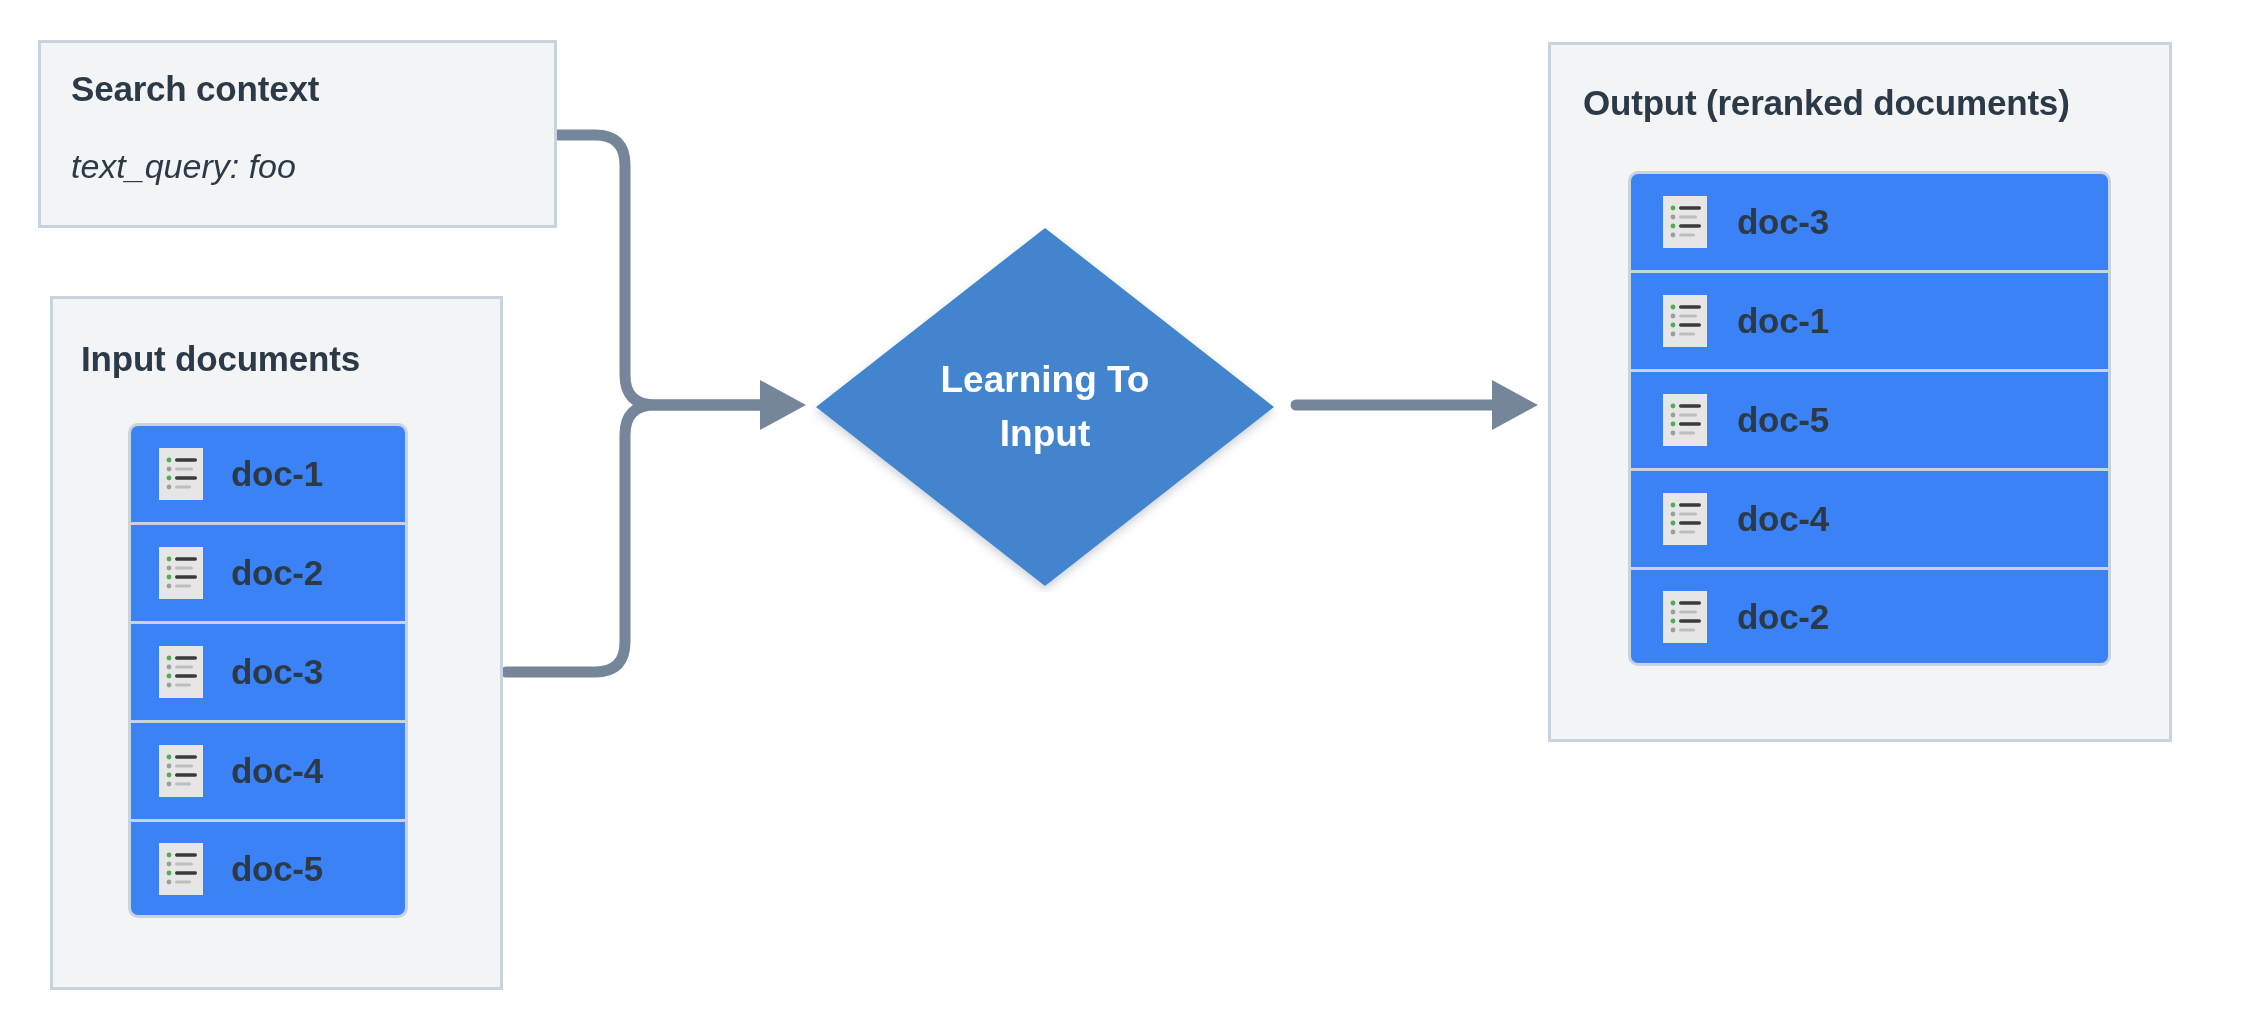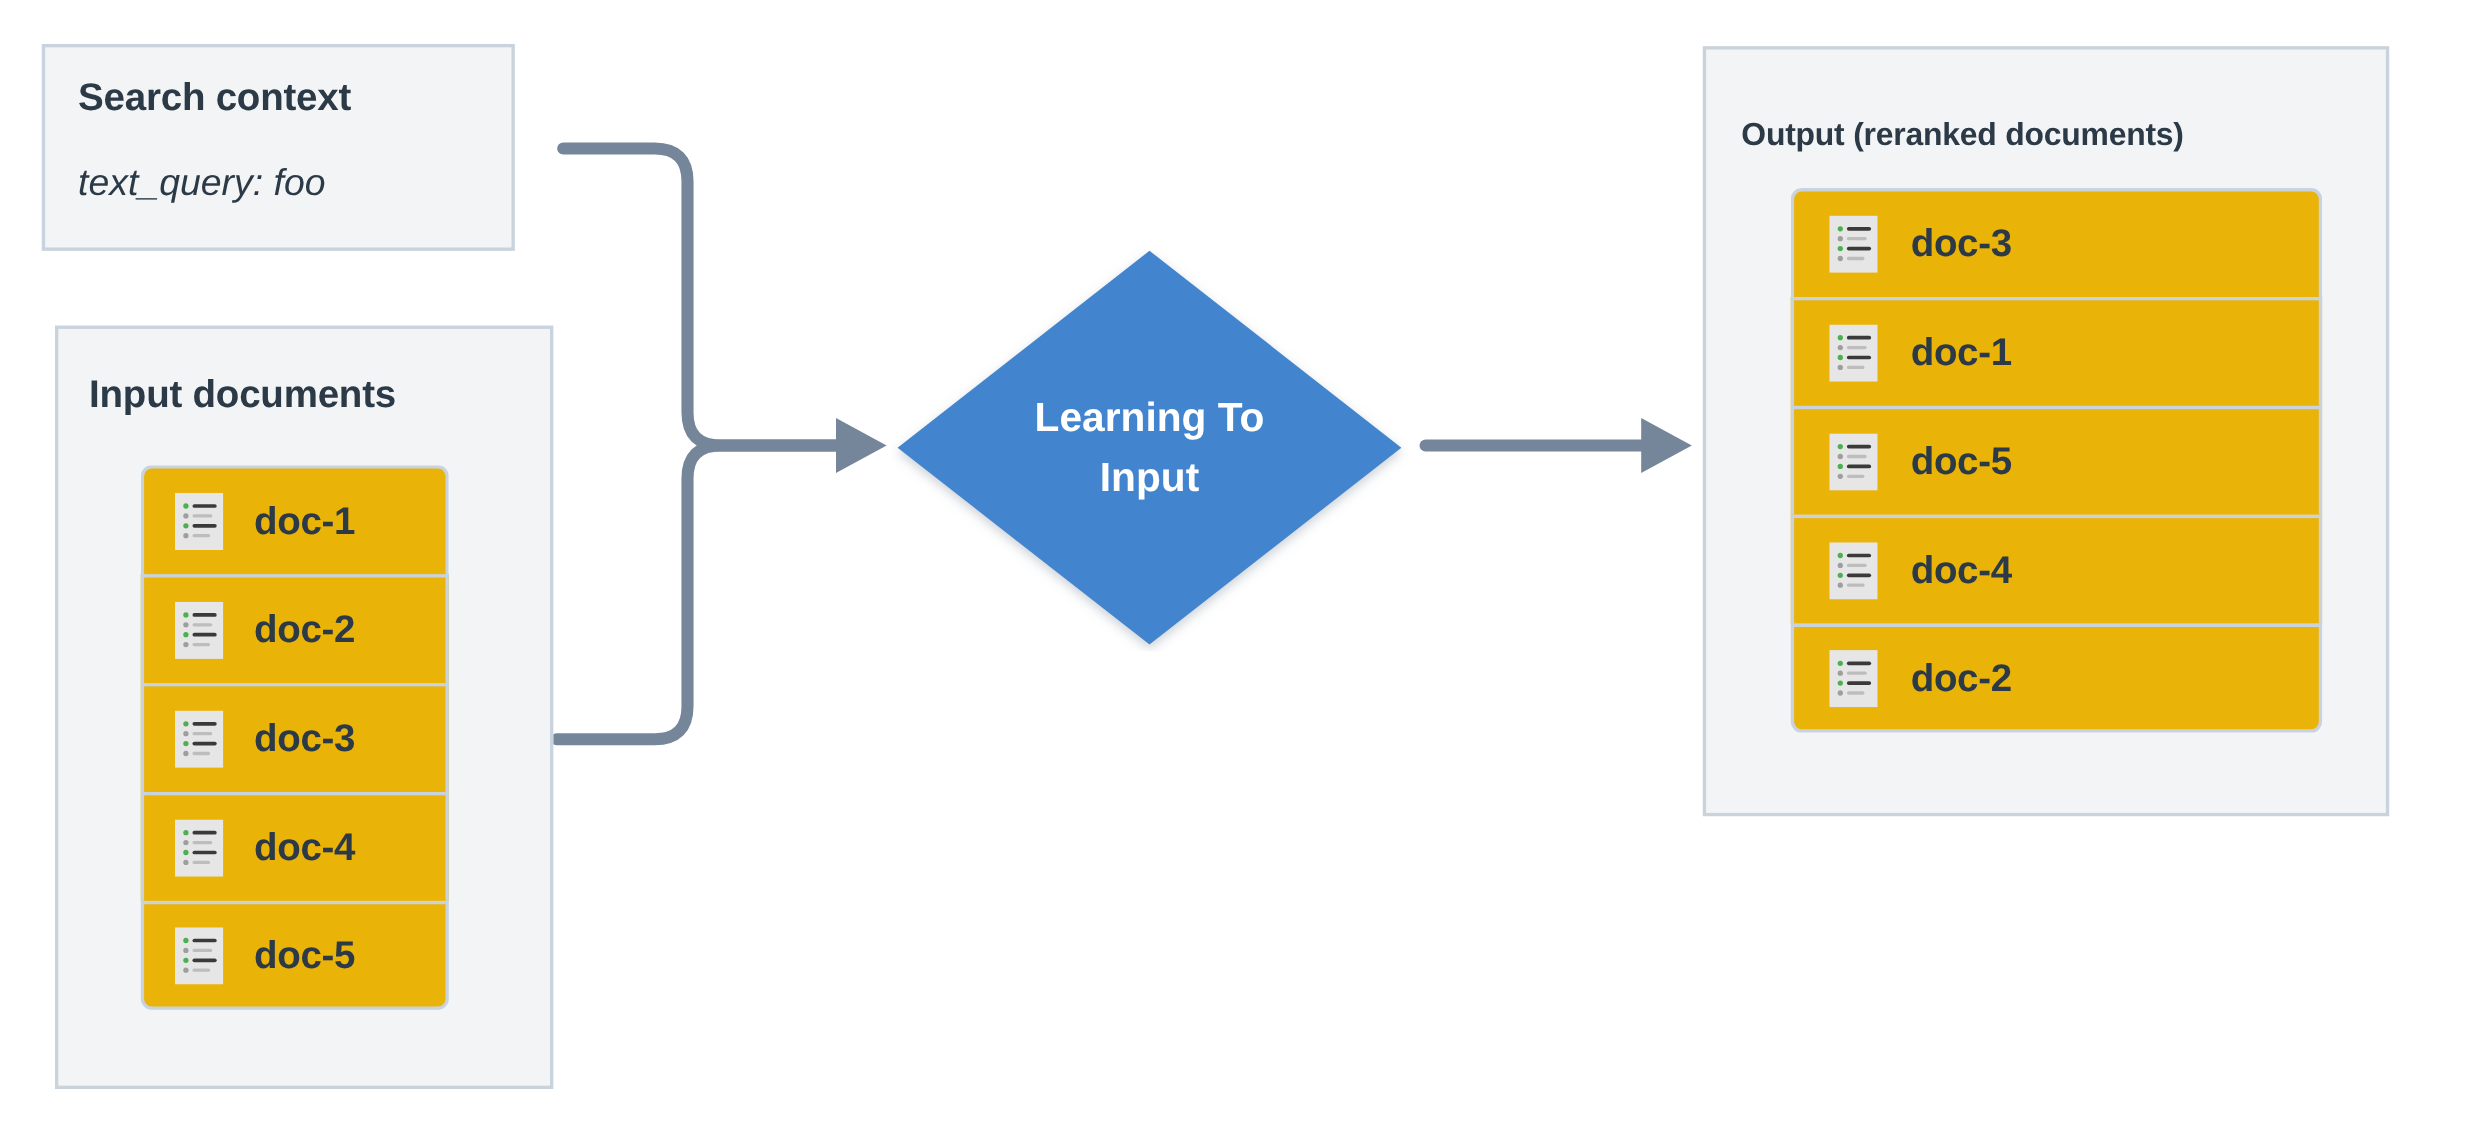--- a/index.html
+++ b/index.html
@@ -41,21 +41,21 @@
     position: absolute;
     font-weight: normal;
     color: #2c3a47;
     white-space: nowrap;
   }
 
   
   #search-context-panel {
     left: 38px;
     top: 40px;
-    width: 430px;
+    width: 519px;
     height: 188px;
   }
   #search-context-title {
     left: 30px;
     top: 26px;
     font-size: 35px;
   }
   #search-context-query {
     left: 30px;
     top: 104px;
@@ -78,22 +78,22 @@
 
   
   #output-panel {
     left: 1548px;
     top: 42px;
     width: 624px;
     height: 700px;
   }
   #output-title {
     left: 32px;
-    top: 62px;
-    font-size: 29px;
+    top: 38px;
+    font-size: 35px;
   }
 
   
   .doc-list {
     position: absolute;
   }
   #input-doc-list {
     left: 128px;
     top: 423px;
     width: 280px;
@@ -101,21 +101,21 @@
   #output-doc-list {
     left: 1628px;
     top: 171px;
     width: 483px;
   }
 
   .doc-row {
     position: relative;
     display: flex;
     align-items: center;
-    background: #eab308;
+    background: #3b82f6;
     border: 3px solid #c9d3de;
     border-bottom-width: 0;
     box-sizing: border-box;
   }
   .doc-row:first-child {
     border-top-left-radius: 10px;
     border-top-right-radius: 10px;
   }
   .doc-row:last-child {
     border-bottom-width: 3px;

